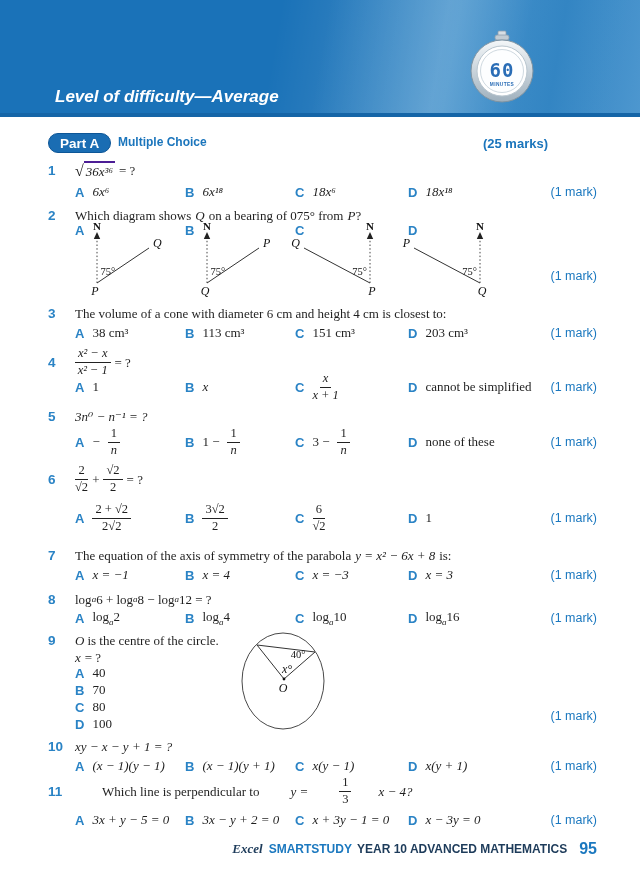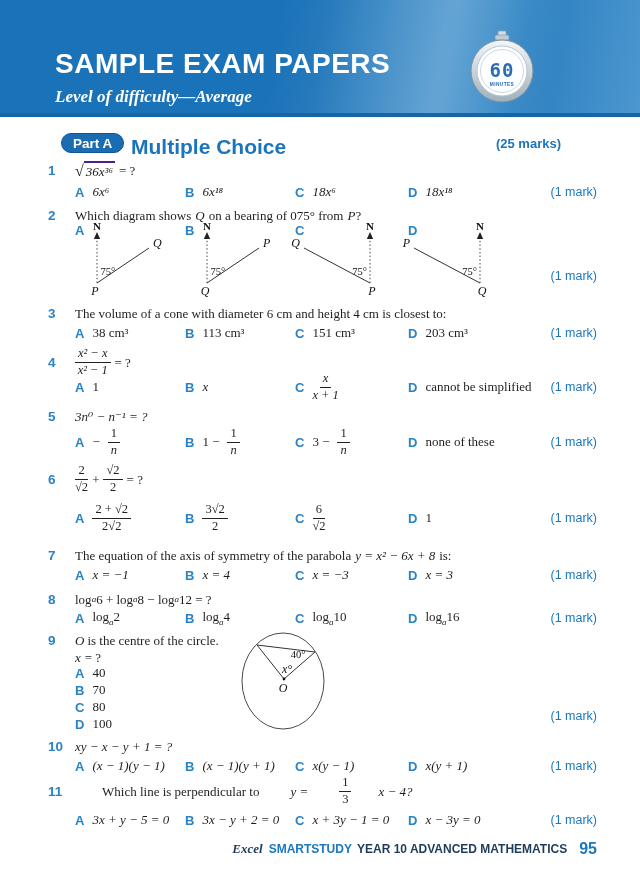--- a/index.html
+++ b/index.html
@@ -8,38 +8,38 @@
 
   
   .hdr{position:absolute;top:0;left:0;width:640px;height:113px;
        background:linear-gradient(100deg,#1a72b8 0%,#1a72b8 50%,#3f8fca 70%,#2b80c1 86%,#4693cd 100%);
        border-bottom:4px solid #1565a7;}
   .hdr::before{content:"";position:absolute;right:0;top:0;width:400px;height:100%;
        background:linear-gradient(100deg,rgba(255,255,255,0) 10%,rgba(255,255,255,0.20) 50%,rgba(255,255,255,0.04) 70%);}
   .hdr-title{position:absolute;left:55px;top:48px;color:#fff;
        font-family:"Liberation Sans","DejaVu Sans",sans-serif;font-weight:bold;font-size:28px;letter-spacing:0.5px;}
   .hdr-sub{position:absolute;left:55px;top:87px;color:#fff;
-       font-family:Liberation Serif, serif;font-weight:bold;font-style:italic;font-size:17px;}
+       font-family:Liberation Sans, sans-serif;font-weight:bold;font-style:italic;font-size:17px;}
   .paper-band{position:absolute;right:0;top:93px;width:220px;height:22px;z-index:2;
        background:linear-gradient(180deg,#fdfefe 0%,#dde4ea 55%,#b5c2cc 100%);
        border-bottom:1px solid #8fa3b2;
        display:flex;align-items:center;justify-content:center;padding-right:46px;box-sizing:border-box;
        font-family:"Liberation Sans","DejaVu Sans",sans-serif;font-weight:bold;font-size:15px;
        color:#18304e;letter-spacing:1px;}
   .stopwatch{position:absolute;left:458px;top:30px;z-index:3;}
   .sw-txt{font-family:"DejaVu Sans Mono","Liberation Mono",monospace;font-weight:bold;fill:#2a6db6;}
   .sw-min{font-family:"Liberation Sans","DejaVu Sans",sans-serif;font-weight:bold;fill:#2a6db6;}
 
   
-  .part-row{position:absolute;left:13px;top:133px;width:588px;height:24px;}
+  .part-row{position:absolute;left:0;top:133px;width:588px;height:24px;}
   .part-badge{position:absolute;left:48px;top:0;background:#1a6db3;border:1.5px solid #0d5697;border-radius:12px;
        color:#fff;font-family:"Liberation Sans","DejaVu Sans",sans-serif;font-weight:bold;font-size:13.5px;
        padding:1.5px 11px;}
   .part-title{position:absolute;left:118px;top:2px;color:#1b75bc;
-       font-family:"Liberation Sans","DejaVu Sans",sans-serif;font-weight:bold;font-size:21px;}
+       font-family:"Liberation Sans","DejaVu Sans",sans-serif;font-weight:bold;font-size:12px;}
   .part-marks{position:absolute;right:40px;top:3px;color:#1b75bc;
        font-family:"Liberation Sans","DejaVu Sans",sans-serif;font-weight:bold;font-size:13px;}
 
   
   .row{position:absolute;left:0;width:640px;}
   .stem{display:flex;align-items:center;padding-left:48px;box-sizing:border-box;line-height:17px;}
   .qnum{flex:none;width:27px;font-family:"Liberation Sans","DejaVu Sans",sans-serif;
         font-weight:bold;color:#2a83c5;font-size:13.5px;}
   .m{font-style:italic;}
   .gap{margin-left:4px;}
@@ -73,21 +73,20 @@
            color:#1d3b5a;margin-left:5px;}
   .f-page{font-family:"Liberation Sans","DejaVu Sans",sans-serif;font-weight:bold;font-size:16px;
            color:#1b78bf;margin-left:12px;}
 </style>
 </head>
 <body>
 
 <div class="page">
 
   <div class="hdr">
-    <div class="hdr-title">SAMPLE EXAM PAPERS</div>
     <div class="hdr-sub">Level of difficulty—Average</div>
   </div>
   <svg class="stopwatch" width="88" height="74" viewBox="0 0 88 74">
     <defs>
       <linearGradient id="sg" x1="0" y1="0" x2="0" y2="1">
         <stop offset="0" stop-color="#f4f7f9"></stop>
           <stop offset="1" stop-color="#9fb0bd"></stop>
       </linearGradient>
     </defs>
     <rect x="40" y="1" width="8" height="5" rx="1" fill="#d7dee4" stroke="#8fa0ad" stroke-width="0.8"></rect>

